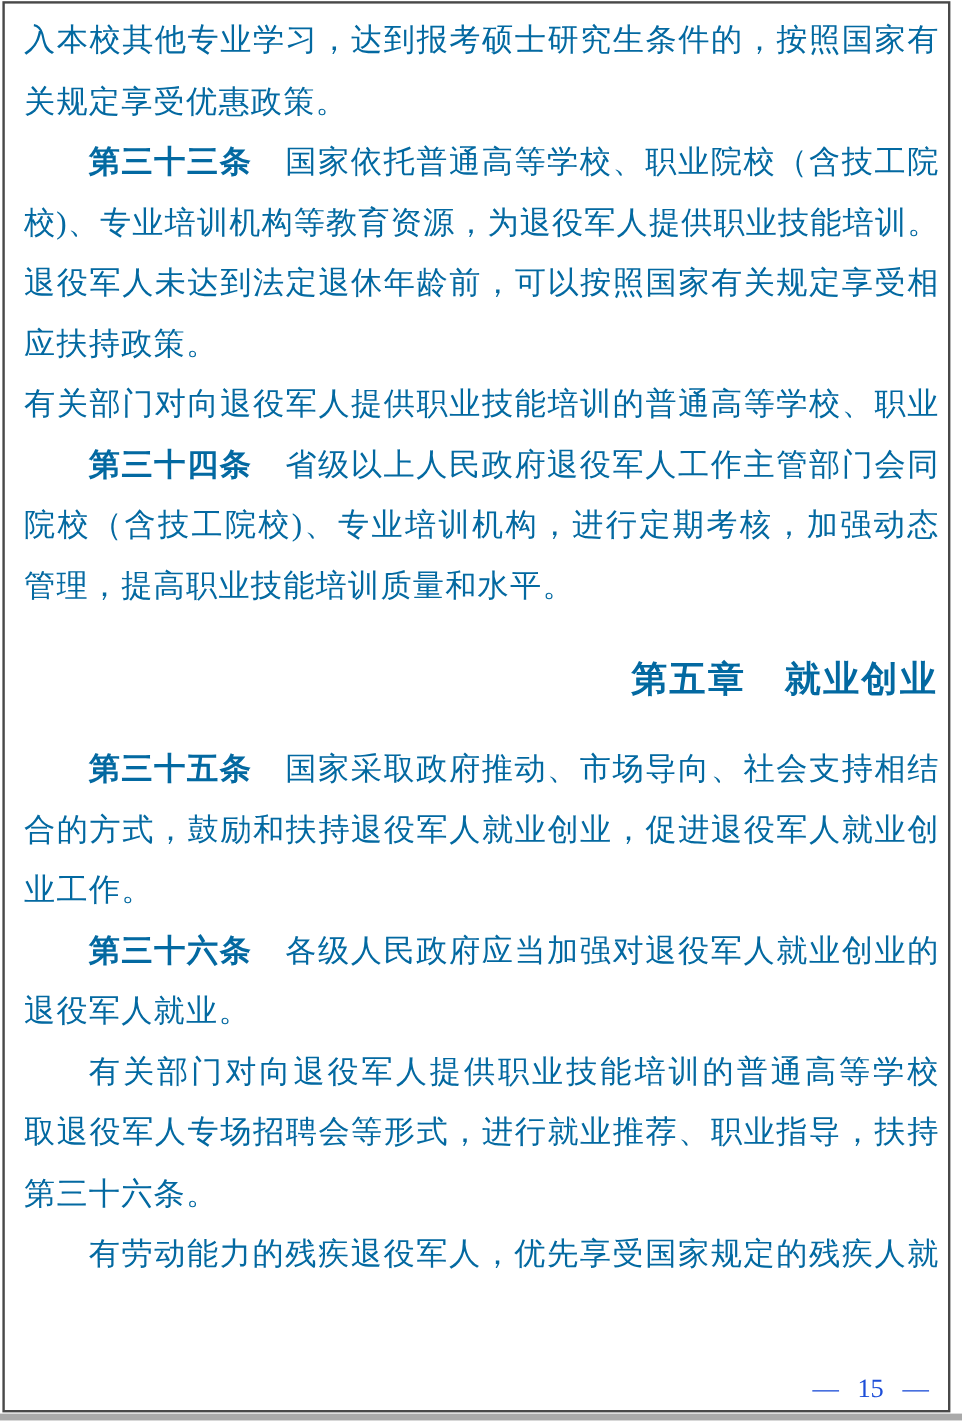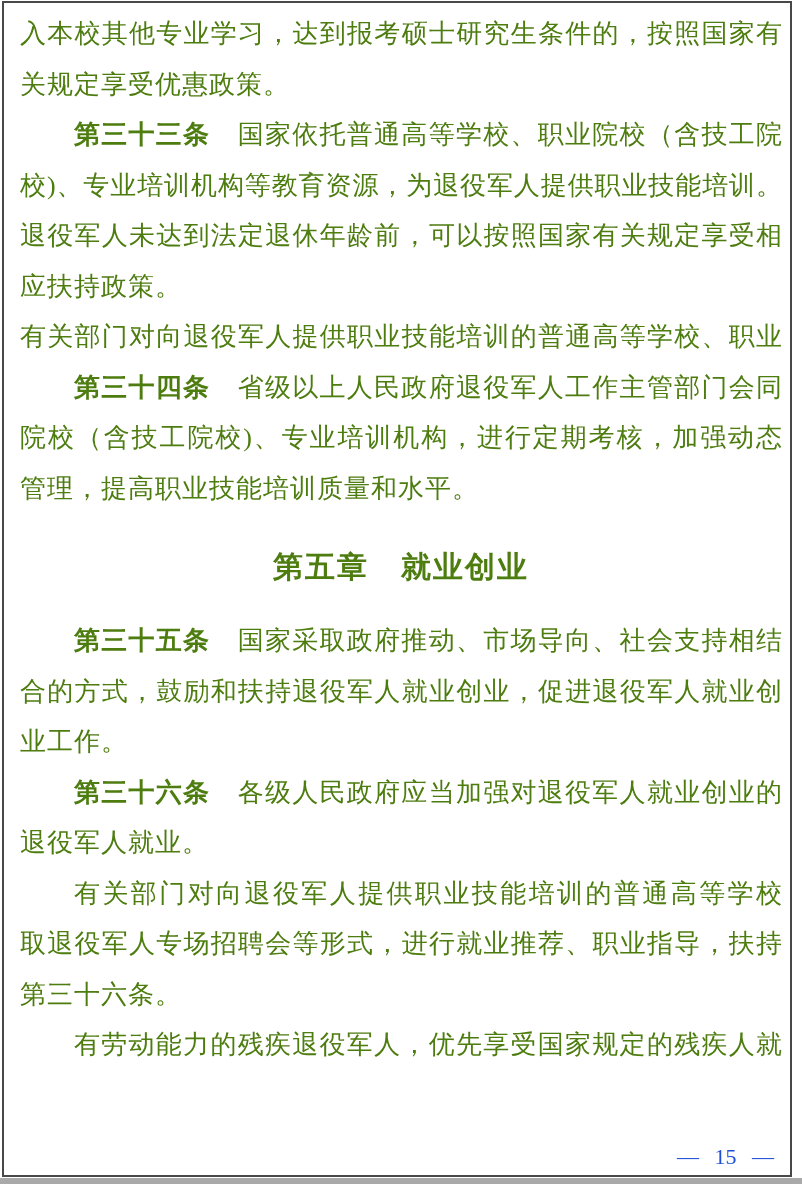--- a/index.html
+++ b/index.html
@@ -18,21 +18,21 @@
     position: absolute;
     left: 2px; top: 1px;
     width: 790px; height: 1176px;
     border: 2px solid #484848;
     background: #ffffff;
     overflow: hidden;
   }
   .content {
     padding: 6px 8px 0 16px;
     width: 100%;
-    color: #4d7c0f;
+    color: #0369a1;
   }
   .line {
     height: 50.5px;
     line-height: 50.5px;
     font-size: 26px;
     text-align: justify;
     text-align-last: justify;
     text-justify: inter-character;
     overflow: hidden;
   }
@@ -42,21 +42,21 @@
     text-align-last: left;
     letter-spacing: 1px;
   }
   .line b { font-weight: 700; }
   .heading-line {
     height: 50px;
     line-height: 50px;
     margin: 28px 0 24px 0;
     font-size: 30px;
     font-weight: 700;
-    text-align: center;
+    text-align: right;
     letter-spacing: 2px;
   }
   .page-number {
     height: 50px;
     line-height: 50px;
     margin-top: 6px;
     font-size: 22px;
     text-align: right;
     padding-right: 14px;
     word-spacing: 10px;

